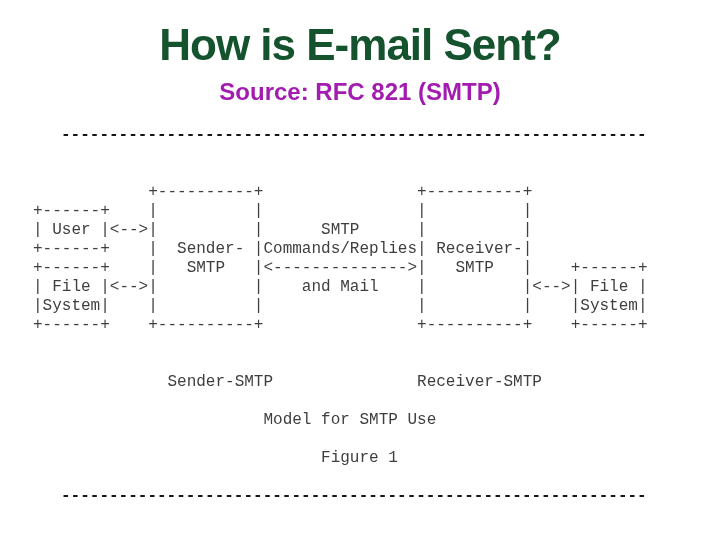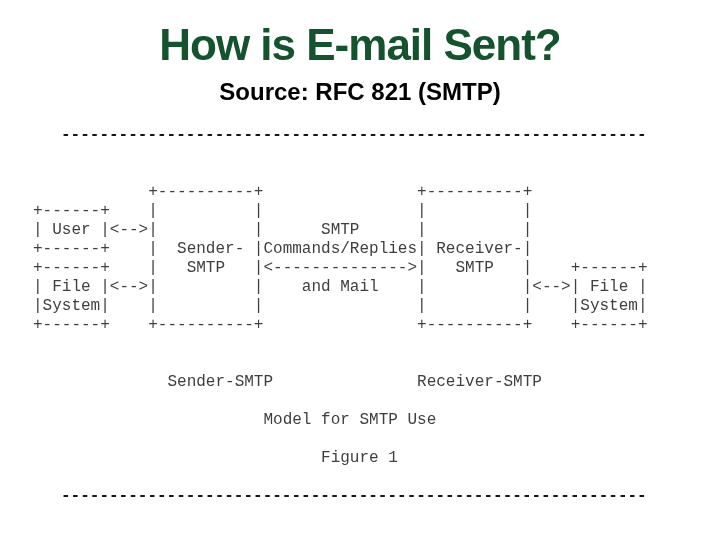--- a/index.html
+++ b/index.html
@@ -31,21 +31,21 @@
   .subtitle {
     position: absolute;
     top: 78px;
     left: 0;
     width: 720px;
     text-align: center;
     font-family: "Liberation Sans", sans-serif;
     font-weight: 700;
     font-size: 24px;
     letter-spacing: 0;
-    color: #000000;
+    color: #a21caf;
     white-space: nowrap;
   }
   .mono {
     font-family: "Liberation Mono", "DejaVu Sans Mono", monospace;
     font-size: 16px;
     line-height: 19px;
     white-space: pre;
     margin: 0;
   }
   .rule {

